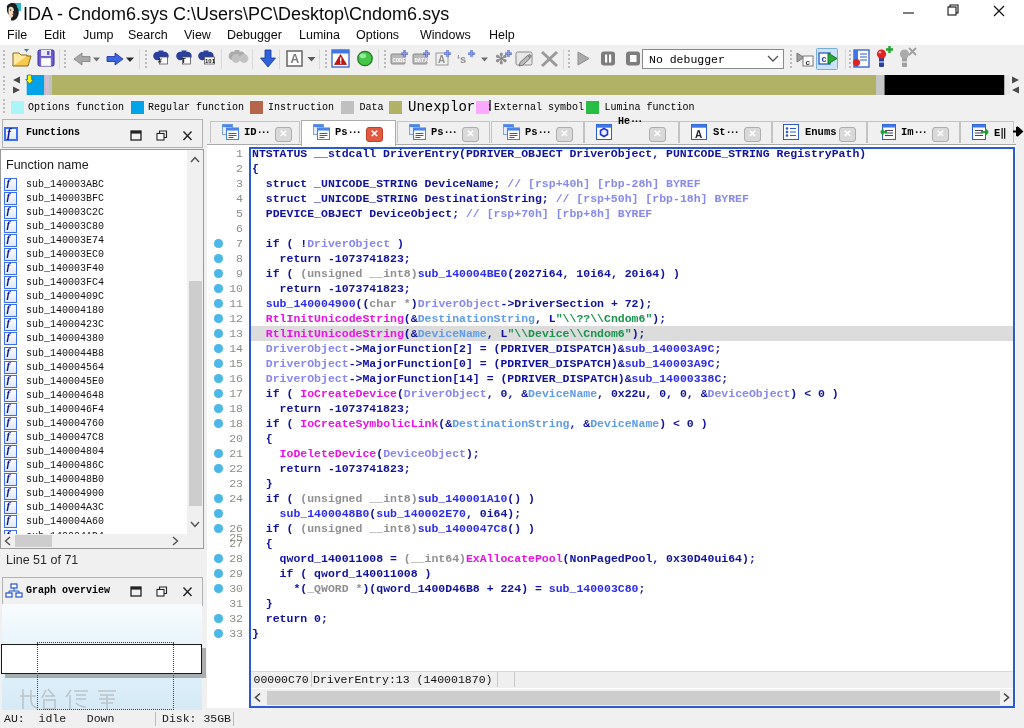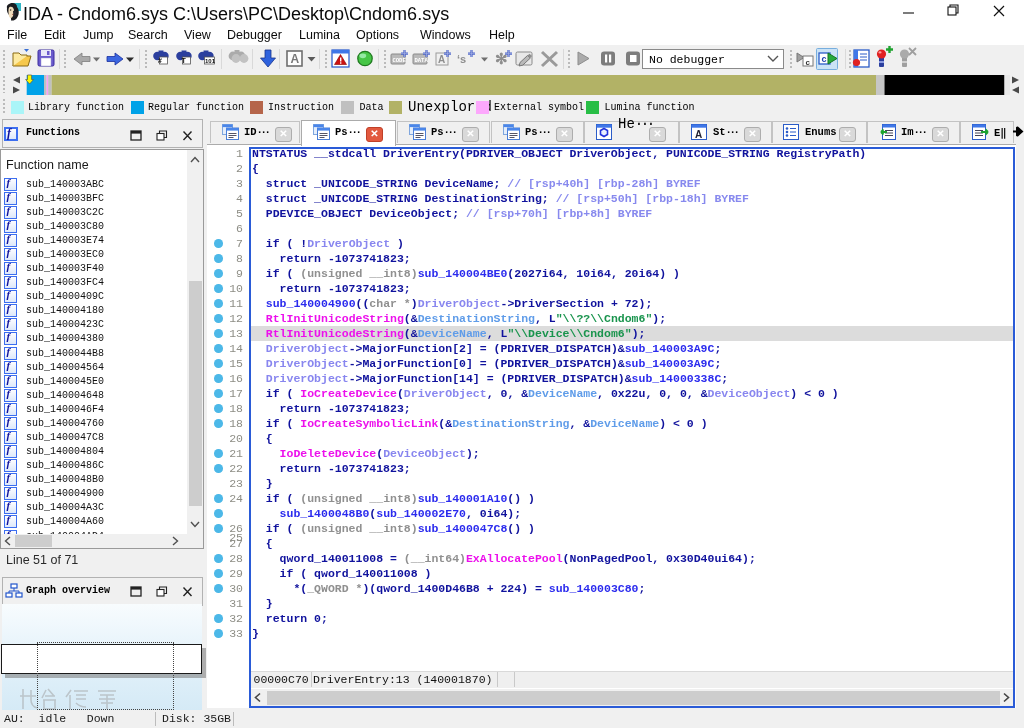--- a/index.html
+++ b/index.html
@@ -178,21 +178,21 @@
 <rect x="876" y="2" width="8.5" height="20" fill="#c6c6c6"></rect>
 <rect x="884.5" y="2" width="120" height="20" fill="#000"></rect>
 <rect x="1004.5" y="2" width="5.5" height="20" fill="#e8e8e8"></rect>
 <path d="M1012 3.5 l7 3.5 -7 3.5 z" fill="#4a4a4a"></path>
 <path d="M1019 13.5 l-7 3.5 7 3.5 z" fill="#4a4a4a"></path>
 <path d="M27.5 2 h4.1 v4.5 h2 l-4 4.5 -4-4.5 h1.9 z" fill="#f8f800" stroke="#555" stroke-width="0.7"></path>
 </svg>
 <div class="abs seg" style="left:0;top:96px;width:1024px;height:22px;"></div>
 <div class="abs" style="left:3px;top:99px;width:2px;height:16px;background-image:repeating-linear-gradient(#bbb 0 2px,transparent 2px 4px);"></div>
 <div class="abs" style="left:11px;top:101px;width:13px;height:13px;background:#aaf5f8;"></div>
-<div class="abs mono" style="left:28px;top:101px;font-size:10px;line-height:13px;color:#000;">Library function</div>
+<div class="abs mono" style="left:28px;top:101px;font-size:10px;line-height:13px;color:#000;">Options function</div>
 <div class="abs" style="left:131px;top:101px;width:13px;height:13px;background:#00a2e8;"></div>
 <div class="abs mono" style="left:148px;top:101px;font-size:10px;line-height:13px;color:#000;">Regular function</div>
 <div class="abs" style="left:249.5px;top:101px;width:13px;height:13px;background:#b5654a;"></div>
 <div class="abs mono" style="left:268px;top:101px;font-size:10px;line-height:13px;color:#000;">Instruction</div>
 <div class="abs" style="left:341px;top:101px;width:13px;height:13px;background:#c0c0c0;"></div>
 <div class="abs mono" style="left:359.5px;top:101px;font-size:10px;line-height:13px;color:#000;">Data</div>
 <div class="abs" style="left:389px;top:101px;width:13px;height:13px;background:#b2b266;"></div>
 <div class="abs mono" style="left:408px;top:101px;font-size:14px;line-height:13px;color:#000;">Unexplored</div>
 <div class="abs" style="left:476px;top:101px;width:13px;height:13px;background:#fca8fc;"></div>
 <div class="abs mono" style="left:494px;top:101px;font-size:10px;line-height:13px;color:#000;">External symbol</div>
@@ -372,21 +372,21 @@
 <path d="M6.5 9.5 h8 M6.5 11.5 h8 M6.5 13.5 h5" stroke="#556" stroke-width="1"></path>
   </svg>
 <div class="abs tabtxt mono" style="left:525px;top:126px;font-weight:bold;font-size:10.5px;">Ps<span style="letter-spacing:-2.4px">···</span></div>
 <div class="tx" style="left:556px;top:127px;color:#fff;">✕</div>
 <div class="abs" style="left:584px;top:121px;width:95px;height:21.5px;background:#f0f0f0;border:1px solid #c3c3c3;border-bottom:none;box-sizing:border-box;"></div>
 <svg class="abs" style="left:596px;top:124px" width="16" height="16" viewBox="0 0 16 16">
 <rect x="0.5" y="0.5" width="15" height="15" fill="#fff" stroke="#2b5cc8"></rect>
 <rect x="0.5" y="0.5" width="15" height="3.2" fill="#3f77e8"></rect>
 <path d="M8 4.5 l3.5 2 v4 l-3.5 2 -3.5-2 v-4 z" fill="#e8f0ff" stroke="#2233dd" stroke-width="1.6"></path>
   </svg>
-<div class="abs tabtxt mono" style="left:618px;top:116px;font-weight:normal;font-size:14px;">He<span style="letter-spacing:-2.4px">···</span></div>
+<div class="abs tabtxt mono" style="left:618px;top:116px;font-weight:bold;font-size:10px;">He<span style="letter-spacing:-2.4px">···</span></div>
 <div class="tx" style="left:649px;top:127px;color:#fff;">✕</div>
 <div class="abs" style="left:679px;top:121px;width:93px;height:21.5px;background:#f0f0f0;border:1px solid #c3c3c3;border-bottom:none;box-sizing:border-box;"></div>
 <svg class="abs" style="left:691px;top:124px" width="16" height="16" viewBox="0 0 16 16">
 <rect x="0.5" y="0.5" width="15" height="15" fill="#fff" stroke="#2b5cc8"></rect>
 <rect x="0.5" y="0.5" width="15" height="3.2" fill="#3f77e8"></rect>
 <text x="4" y="13.5" font-size="10" font-weight="bold" fill="#223" font-family="Liberation Sans">A</text>
   </svg>
 <div class="abs tabtxt mono" style="left:713px;top:126px;font-weight:bold;font-size:10.5px;">St<span style="letter-spacing:-2.4px">···</span></div>
 <div class="tx" style="left:744px;top:127px;color:#fff;">✕</div>
 <div class="abs" style="left:772px;top:121px;width:95px;height:21.5px;background:#f0f0f0;border:1px solid #c3c3c3;border-bottom:none;box-sizing:border-box;"></div>

